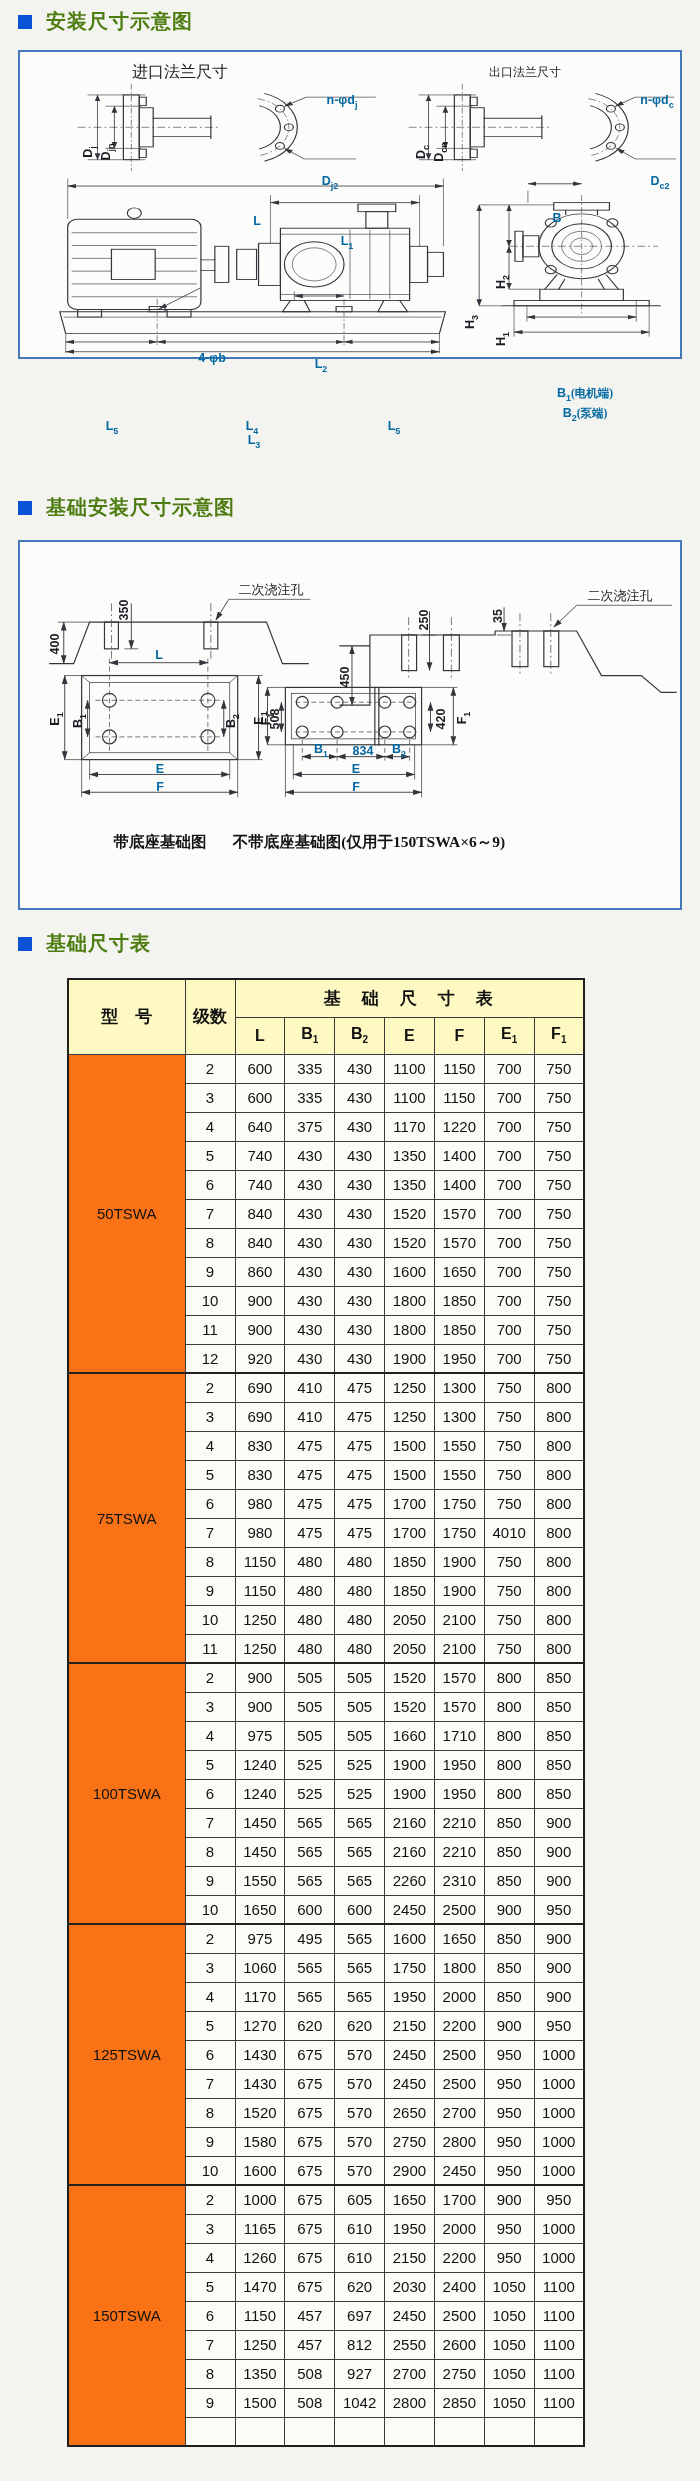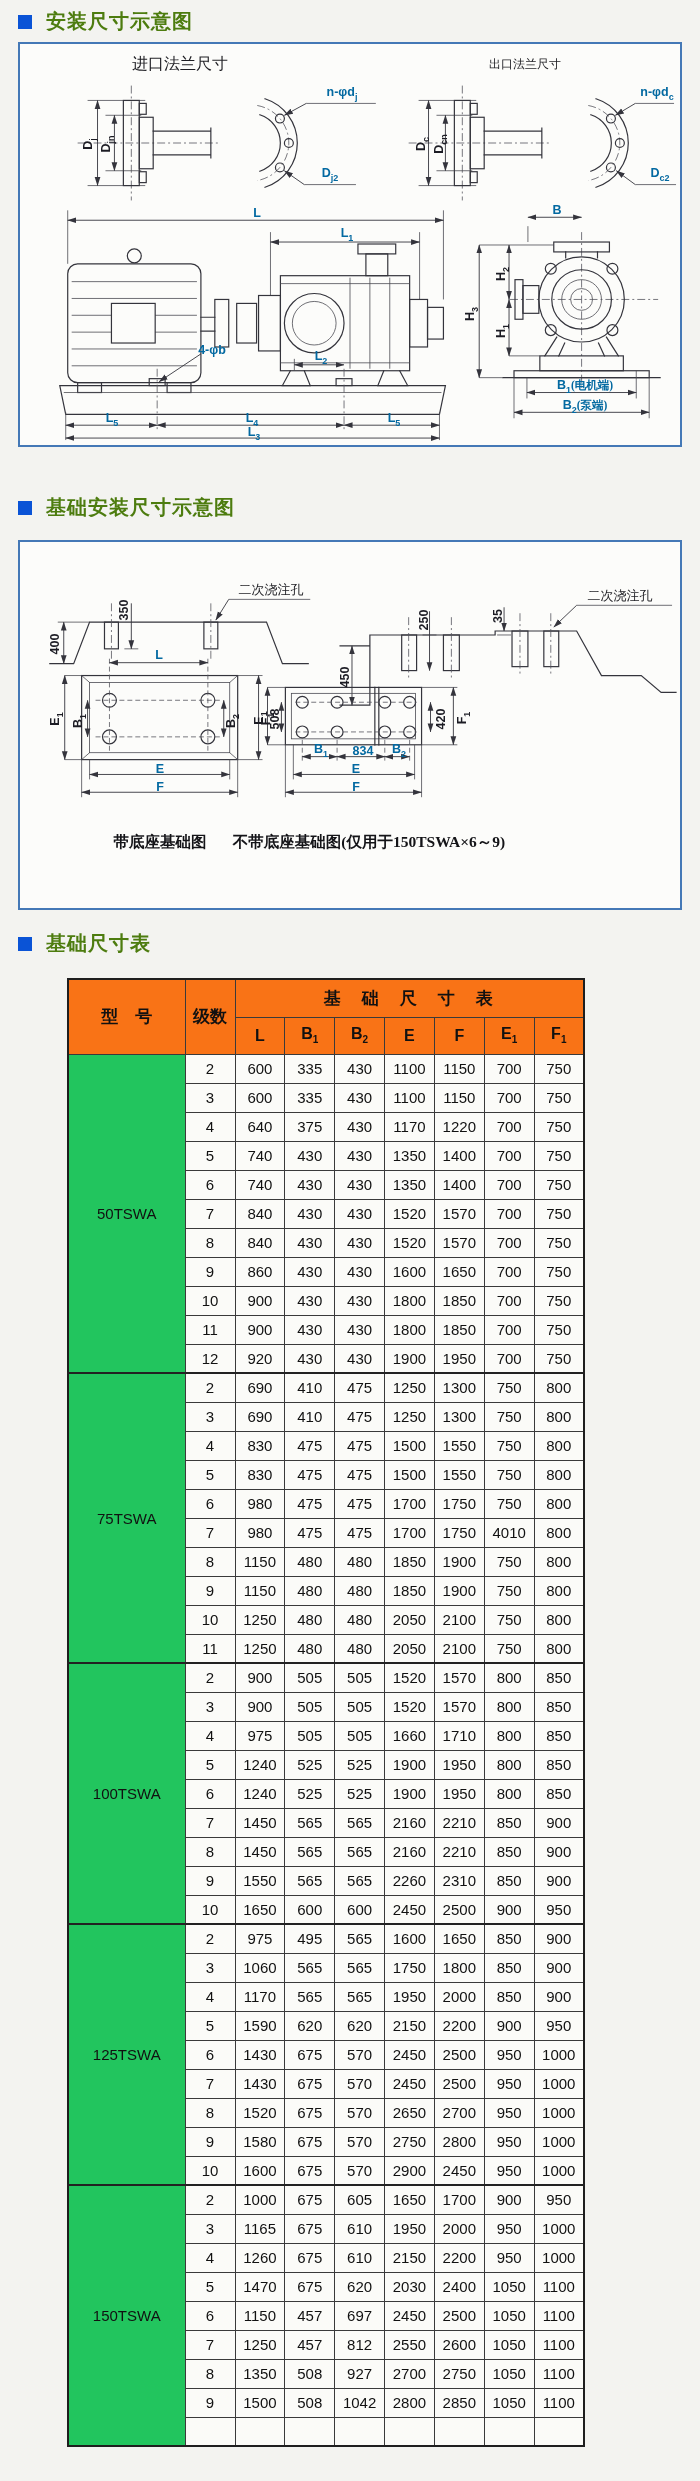--- a/index.html
+++ b/index.html
@@ -34,39 +34,39 @@
   .cjk-sfx { font-family:"Liberation Serif", serif; font-weight:bold; font-size:11.5px;margin-top:27px; }
   .cap  { font-family:"Liberation Serif", serif; font-weight:bold; font-size:15.5px; color:#141418; }
 
   
   .tbl-wrap { position:absolute; left:67px; top:978px; }
   table { border-collapse:collapse; table-layout:fixed; width:518px;
           background:#fbfbf8; border:2.5px solid #1e1e1e; }
   col.c-model { width:117px; } col.c-stage { width:50px; }
   th, td { border:1px solid #3a3a3a; text-align:center; vertical-align:middle;
            color:#111; overflow:hidden; padding:0; }
-  thead th { background:#f97316; }
+  thead th { background:#fef9c3; }
   .th-group { height:38px; font-size:17px; font-weight:bold; letter-spacing:2px;
               font-family:"Liberation Serif", serif; }
   .th-span  { font-size:17px; font-weight:bold; font-family:"Liberation Serif", serif; }
   .th-col   { height:37px; font-size:16px; font-weight:bold; }
   .th-col sub { font-size:10px; }
   tbody td { height:29px; font-size:15px; }
-  td.model-cell { font-size:15px; background:#22c55e; }
+  td.model-cell { font-size:15px; background:#f97316; }
   tr.grp-start td { border-top:2px solid #222; }
 </style>
 </head>
 <body>
 
 <div class="sec-heading" style="top:8px">
   <span class="bullet"></span>
   <span class="h-text">安装尺寸示意图</span>
 </div>
 
-<div class="box" style="top:42px; height:405px">
+<div class="box" style="top:50px; height:309px">
   <svg viewBox="0 0 664 405" preserveAspectRatio="none">
     <defs>
       <marker id="ar1" viewBox="0 0 10 10" refX="9.5" refY="5" markerWidth="10" markerHeight="10" orient="auto-start-reverse">
         <path d="M0 1.8 L10 5 L0 8.2 z" fill="#34343c"></path>
       </marker>
     </defs>
 
     <g>
       <path class="cl" d="M58 100 H200 M112 42 V158"></path>
       <path class="thin" d="M68 57 H126 M68 143 H126 M86 72 H122 M86 128 H122"></path>
@@ -698,21 +698,21 @@
           <td>1170</td>
           <td>565</td>
           <td>565</td>
           <td>1950</td>
           <td>2000</td>
           <td>850</td>
           <td>900</td>
         </tr>
         <tr>
           <td>5</td>
-          <td>1590</td>
+          <td>1270</td>
           <td>620</td>
           <td>620</td>
           <td>2150</td>
           <td>2200</td>
           <td>900</td>
           <td>950</td>
         </tr>
         <tr>
           <td>6</td>
           <td>1430</td>

